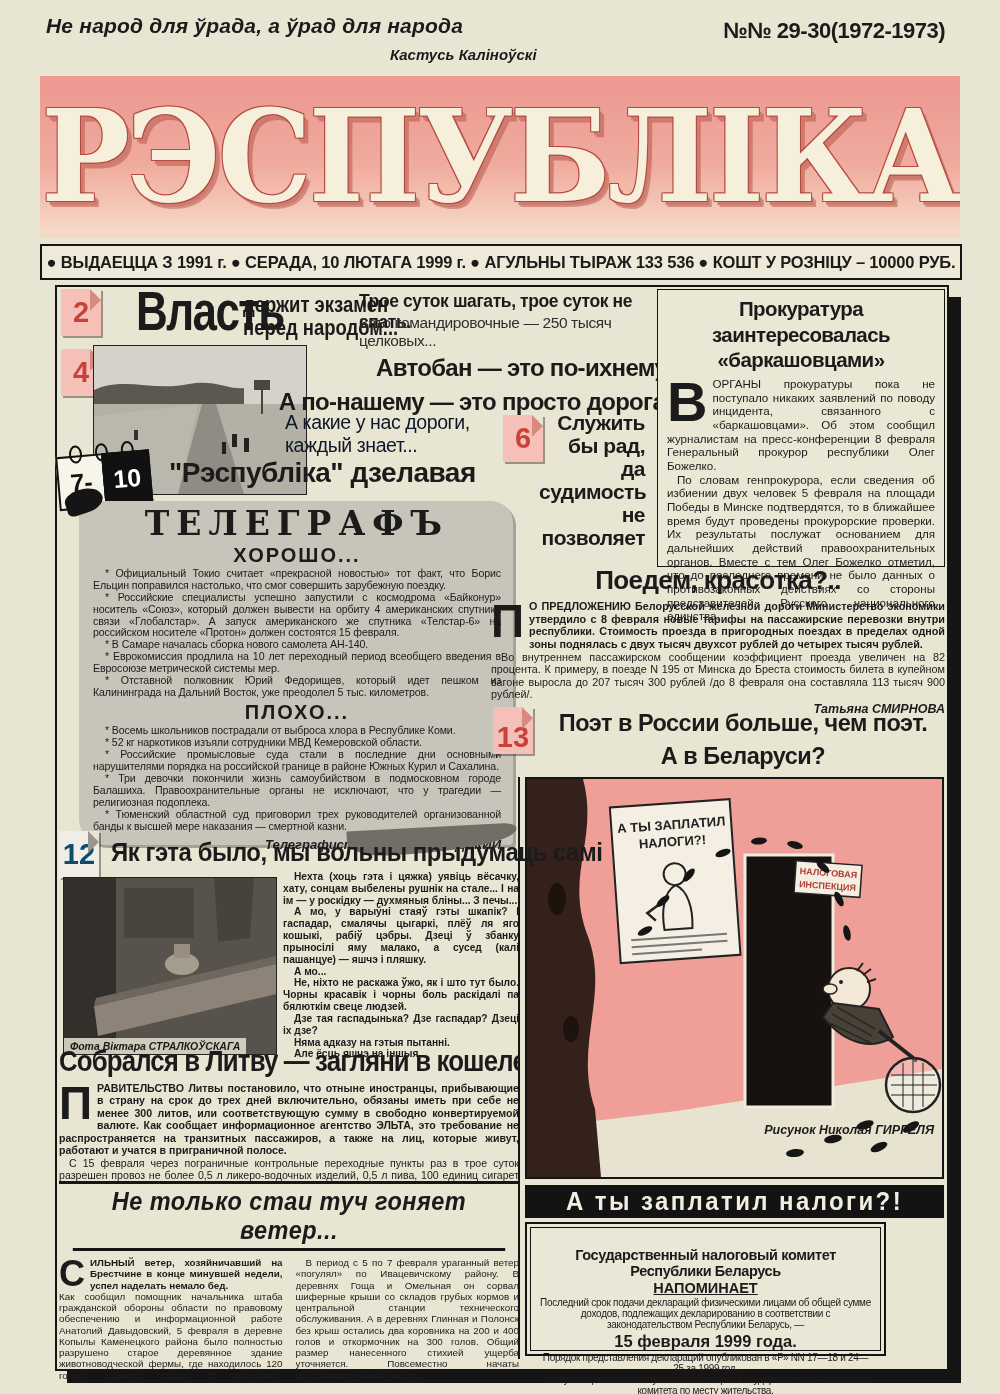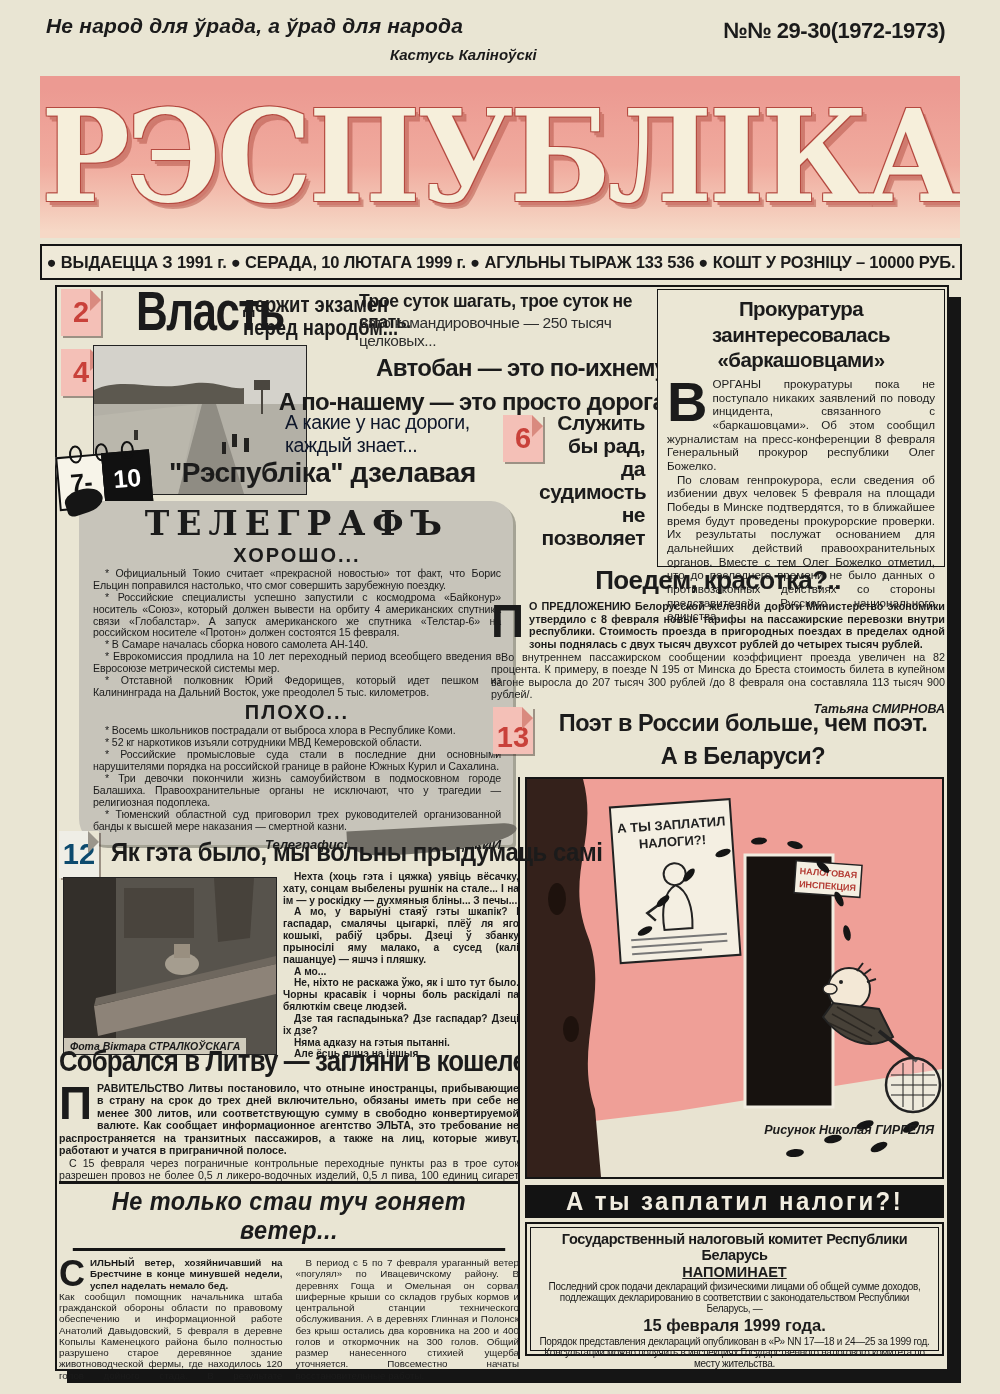--- a/index.html
+++ b/index.html
@@ -100,22 +100,22 @@
   
   .vdiv{left:461px;top:490px;width:2px;height:582px;background:#151515;}
 
   
   .cartoon{left:468px;top:490px;width:419px;height:402px;border:2px solid #151515;box-sizing:border-box;overflow:hidden;}
   .cartoon .cap{position:absolute;right:8px;bottom:40px;font-size:12.5px;font-weight:bold;font-style:italic;}
 
   
   .banner{left:468px;top:898px;width:419px;height:33px;background:#131313;display:flex;align-items:center;justify-content:center;}
   .banner span{color:#f2ede0;font-weight:bold;font-size:25px;letter-spacing:2.5px;transform:scaleX(.96);white-space:nowrap;}
-  .taxbox{left:473px;top:940px;width:409px;height:124px;border:1px solid #131313;background:#ebe7d6;
-    box-shadow:0 0 0 3px #e9e5d3,0 0 0 5px #131313;padding:3px 8px;box-sizing:border-box;text-align:center;}
+  .taxbox{left:473px;top:940px;width:351px;height:124px;border:1px solid #131313;background:#ebe7d6;
+    box-shadow:0 0 0 3px #e9e5d3,0 0 0 5px #131313;padding:19px 8px;box-sizing:border-box;text-align:center;}
   .taxbox .org{font-size:14.5px;font-weight:bold;letter-spacing:-.4px;}
   .taxbox .rem{font-size:14.5px;font-weight:bold;text-decoration:underline;margin:1px 0;}
   .taxbox p{margin:0;font-size:10px;line-height:1.12;letter-spacing:-.3px;}
   .taxbox .dl{font-size:16.5px;font-weight:bold;margin:1px 0;}
 
   
   .h-yak{left:54px;top:550px;font-size:26px;font-weight:bold;letter-spacing:-.5px;}
   .h-yak span{transform:scaleX(.92);}
   .yaktxt{left:226px;top:584px;width:236px;height:200px;overflow:hidden;}
   .yaktxt p{margin:0;font-size:10.2px;font-weight:bold;line-height:1.16;text-align:justify;text-indent:11px;}

